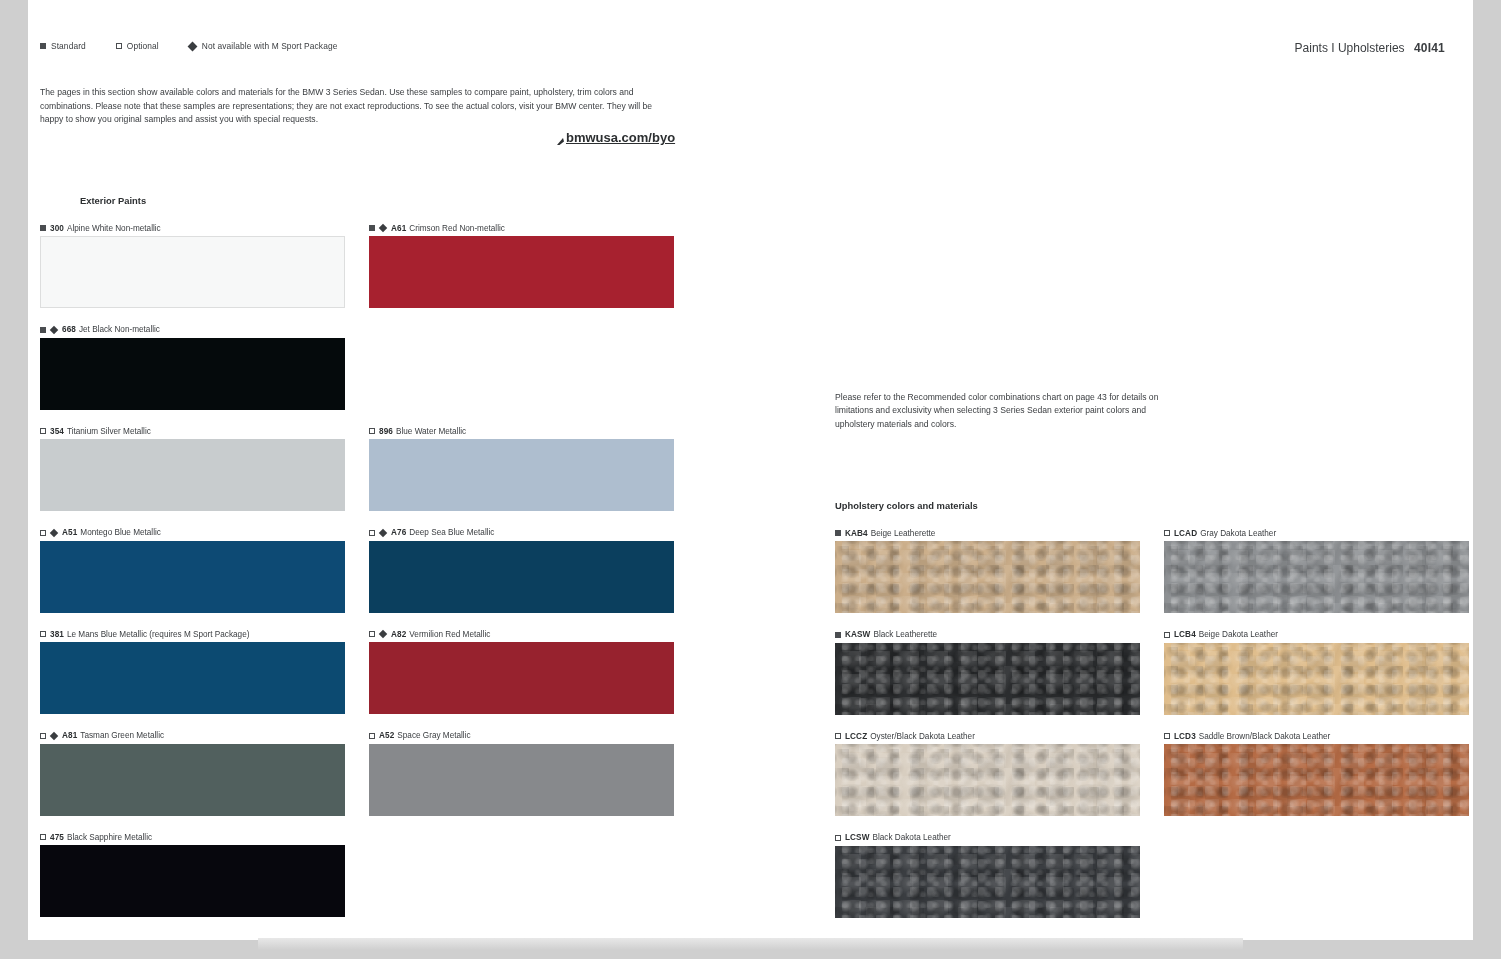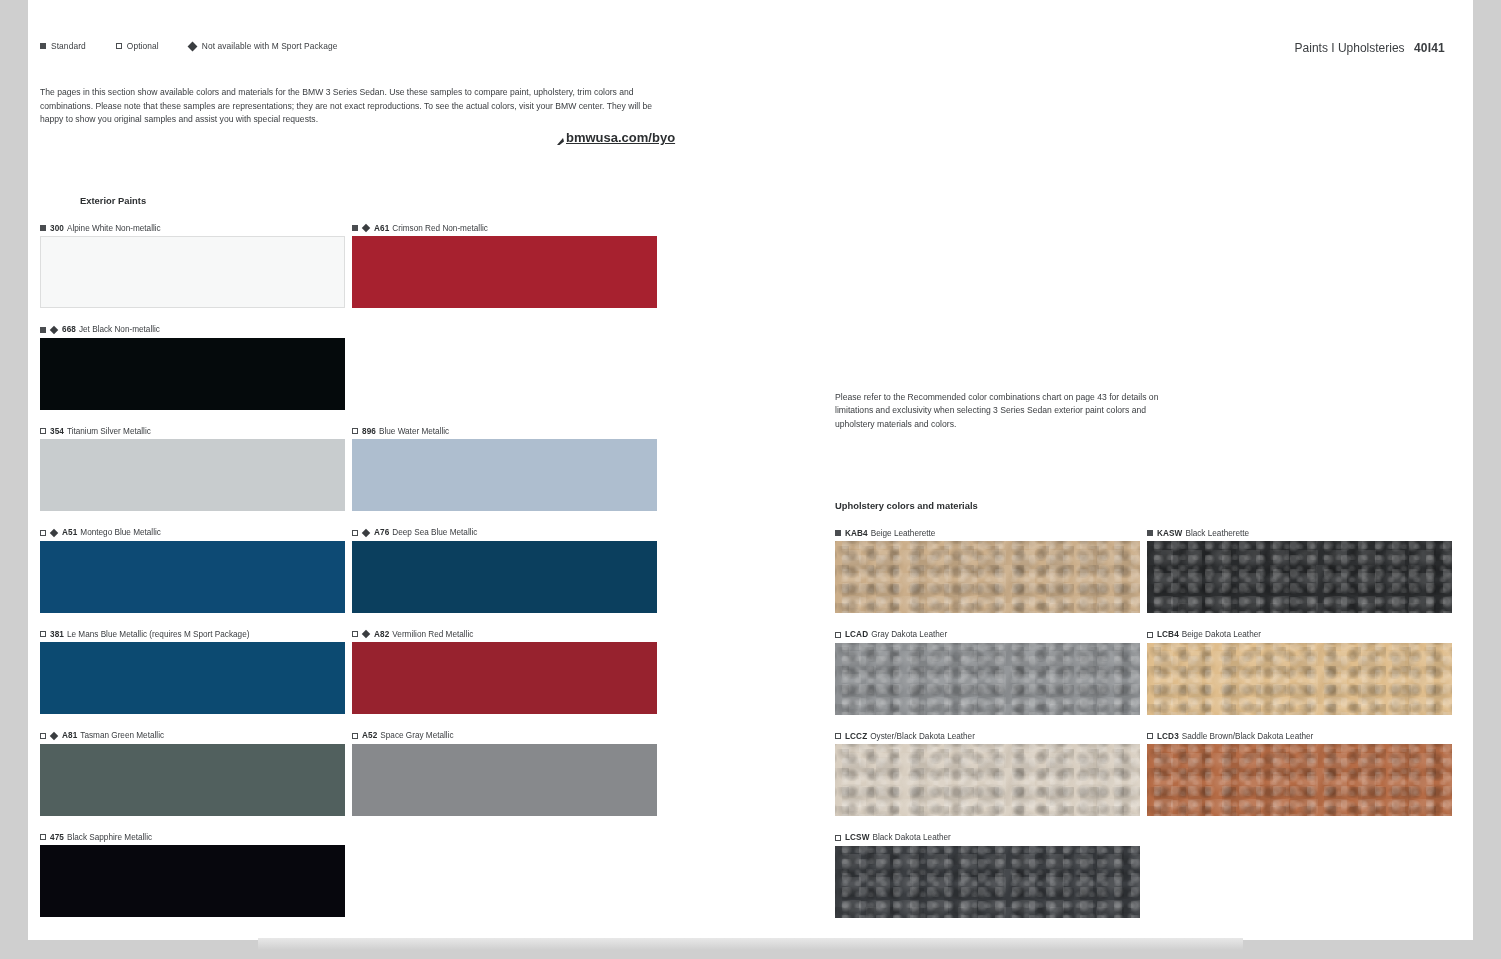--- a/index.html
+++ b/index.html
@@ -55,21 +55,21 @@
   }
   #sec-paints { left: 12px; top: 195px; padding-left: 40px; }
   #sec-uph { left: 807px; top: 500px; }
 
   .note {
     position: absolute; left: 807px; top: 391px; width: 340px;
     font-size: 8.6px; line-height: 13.3px; color: #3a3d40;
   }
 
   
-  .grid { position: absolute; display: grid; grid-template-columns: 305px 305px; column-gap: 7px; }
+  .grid { position: absolute; display: grid; grid-template-columns: 305px 305px; column-gap: 24px; }
   #grid-paints { left: 12px; top: 222px; grid-auto-rows: 101.5px; }
   #grid-uph    { left: 807px; top: 527px; grid-auto-rows: 101.5px; }
 
   .cell { position: relative; }
   .cell.empty { visibility: hidden; }
   .cap {
     display: flex; align-items: center;
     font-size: 8.2px; color: #3a3d40; white-space: nowrap;
     height: 12px; margin-bottom: 2px;
   }
@@ -260,37 +260,37 @@
       <div class="cell">
         <div class="cap">
           <span class="gl gl-std"></span>
           <span class="code">KAB4</span>
           <span class="nm">Beige Leatherette</span>
         </div>
         <div class="swatch leather" style="background: rgb(203, 174, 138);"></div>
       </div>
       <div class="cell">
         <div class="cap">
+          <span class="gl gl-opt"></span>
+          <span class="code">LCAD</span>
+          <span class="nm">Gray Dakota Leather</span>
+        </div>
+        <div class="swatch leather" style="background: rgb(141, 144, 147);"></div>
+      </div>
+      <div class="cell">
+        <div class="cap">
           <span class="gl gl-std"></span>
           <span class="code">KASW</span>
           <span class="nm">Black Leatherette</span>
         </div>
         <div class="swatch leather" style="background: rgb(45, 47, 49);"></div>
       </div>
       <div class="cell">
         <div class="cap">
           <span class="gl gl-opt"></span>
-          <span class="code">LCAD</span>
-          <span class="nm">Gray Dakota Leather</span>
-        </div>
-        <div class="swatch leather" style="background: rgb(141, 144, 147);"></div>
-      </div>
-      <div class="cell">
-        <div class="cap">
-          <span class="gl gl-opt"></span>
           <span class="code">LCB4</span>
           <span class="nm">Beige Dakota Leather</span>
         </div>
         <div class="swatch leather" style="background: rgb(223, 189, 140);"></div>
       </div>
       <div class="cell">
         <div class="cap">
           <span class="gl gl-opt"></span>
           <span class="code">LCCZ</span>
           <span class="nm">Oyster/Black Dakota Leather</span>

